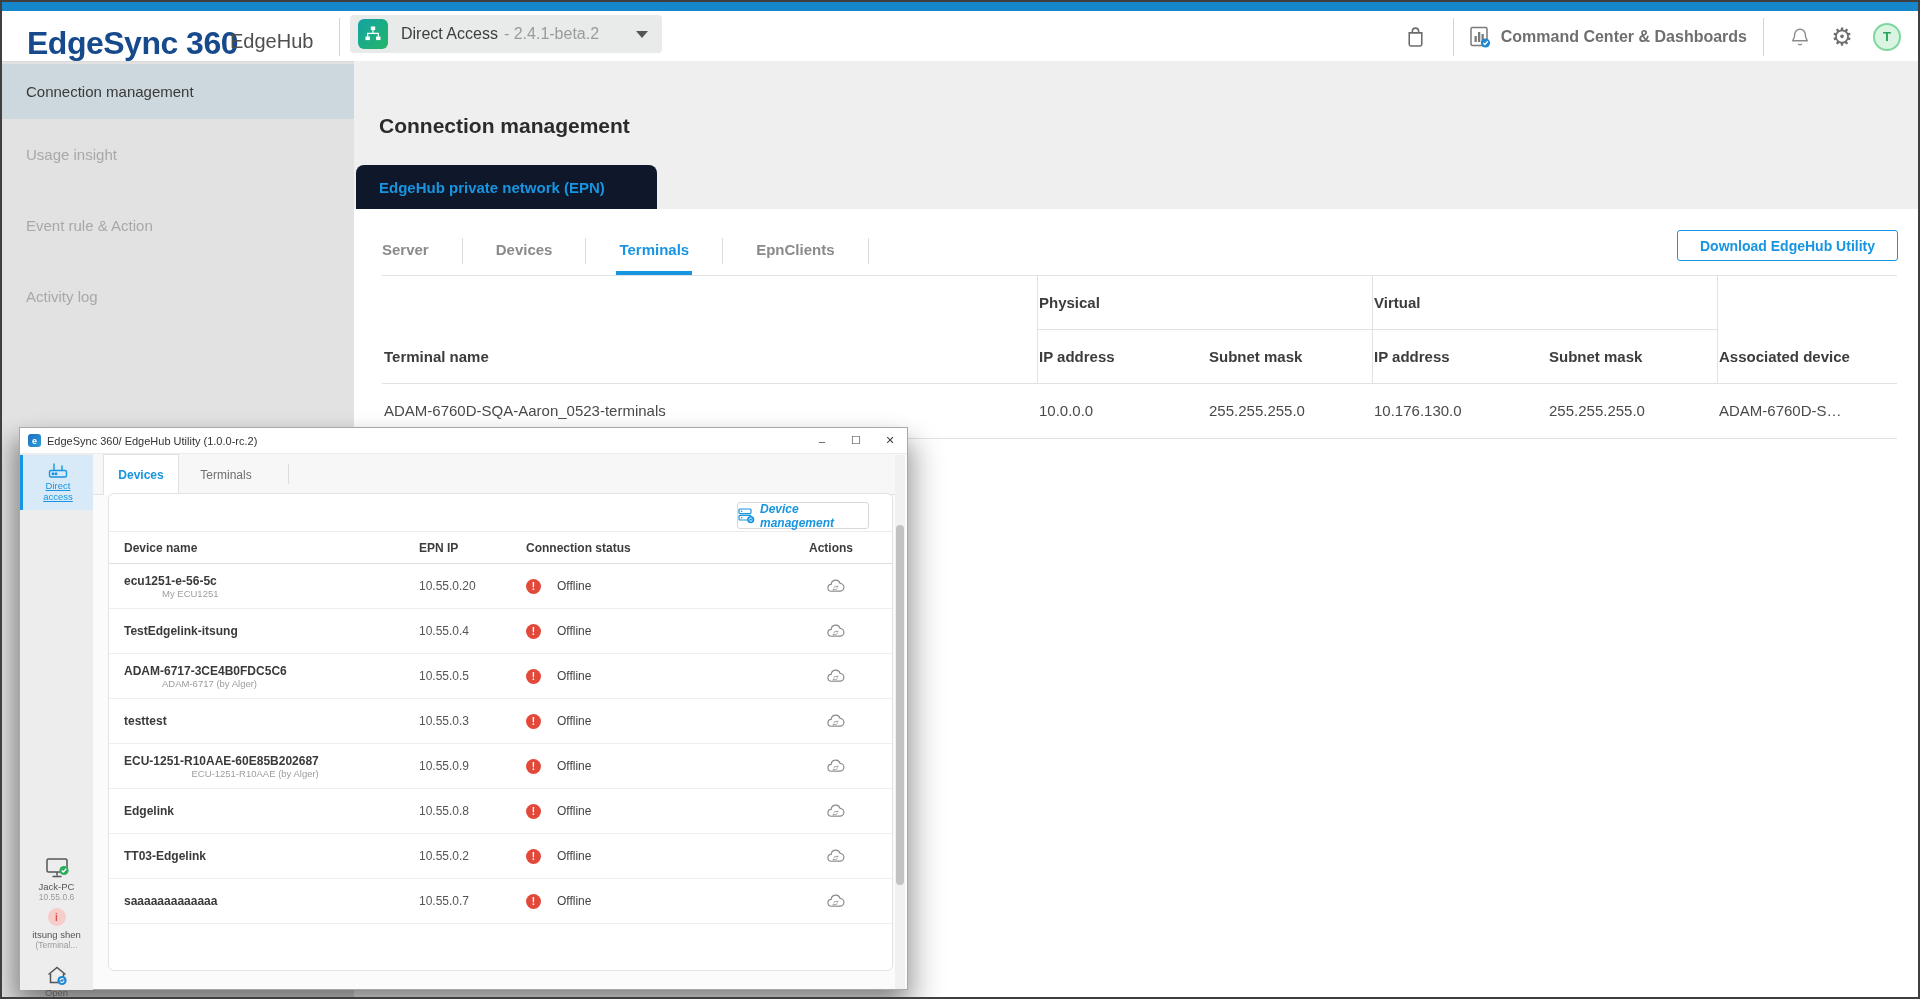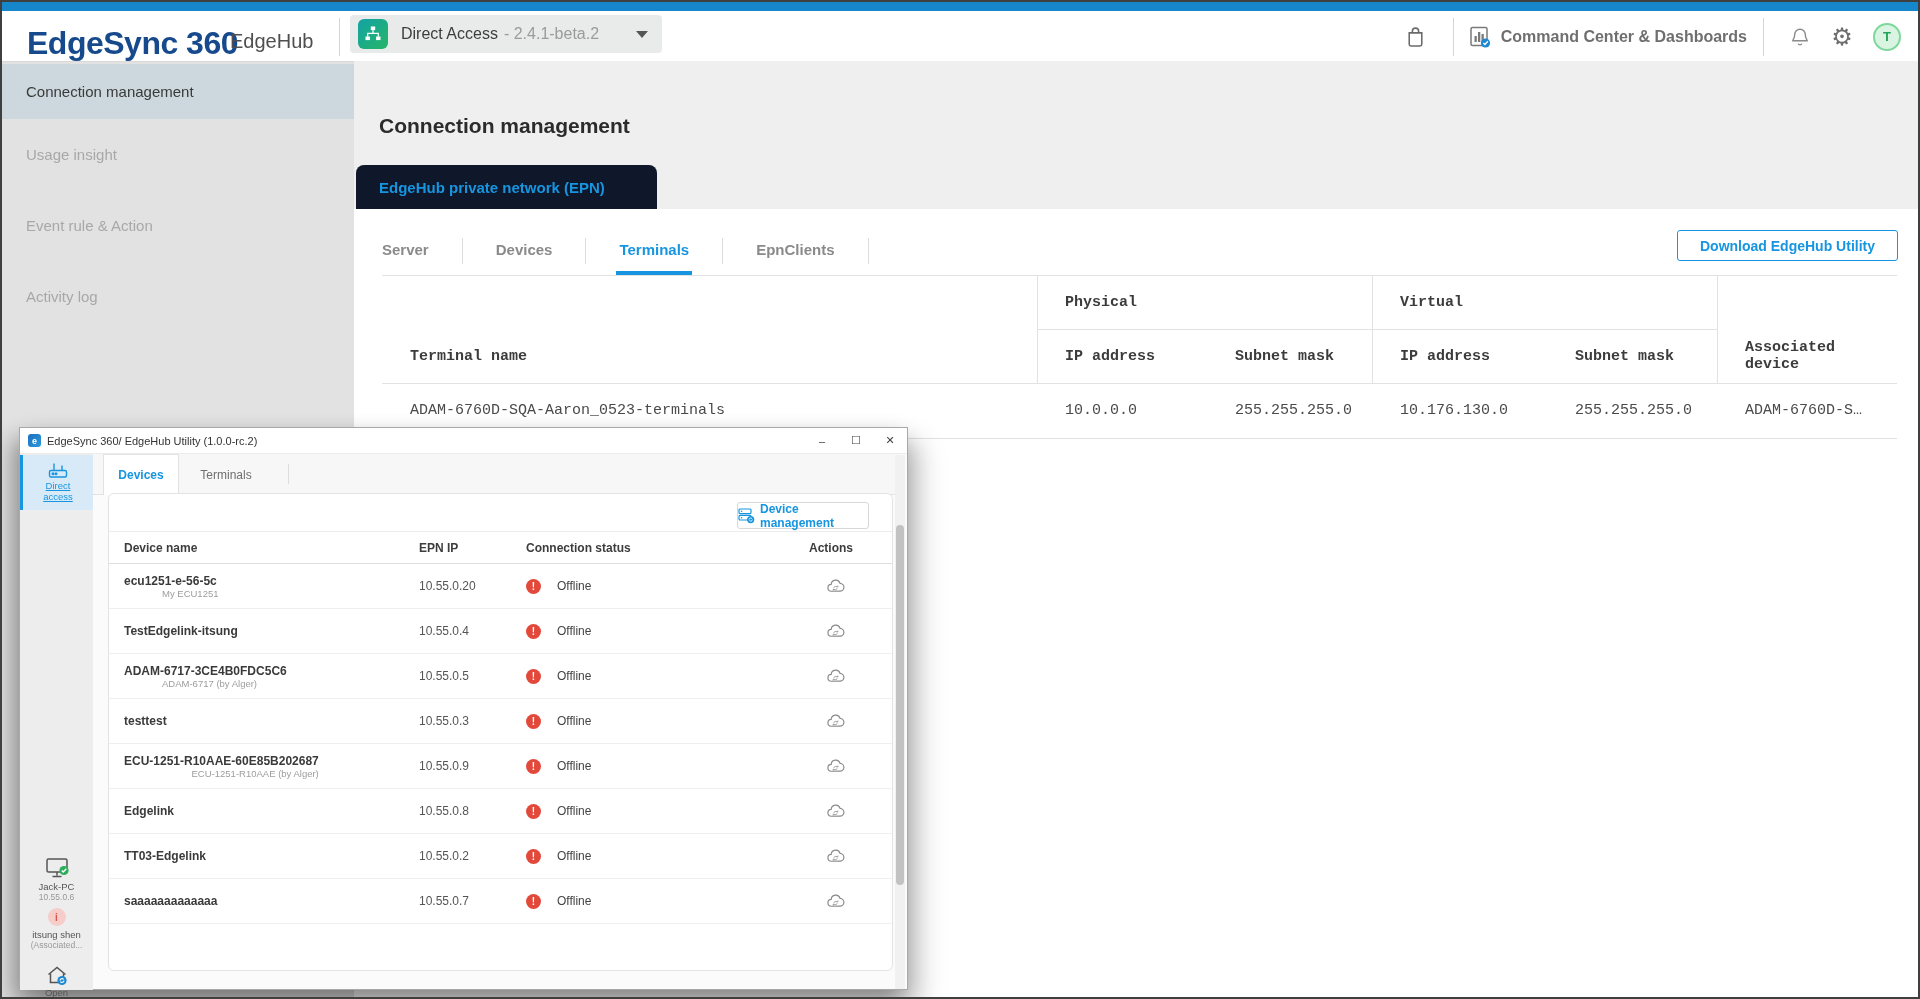--- a/index.html
+++ b/index.html
@@ -52,21 +52,21 @@
             color:#8a8a8a; cursor:pointer; border-bottom:4px solid transparent; }
   .subtab.active { color:#1795e0; border-bottom-color:#1795e0; }
   .subtab-sep { width:1px; height:26px; background:#dcdcdc; margin:11px 30px 0 30px; }
   .download-btn { position:absolute; left:1323px; top:169px; width:221px; height:31px; background:#fff;
                   border:1px solid #1795e0; border-radius:3px; color:#1795e0; font-size:14px;
                   font-weight:bold; display:flex; align-items:center; justify-content:center; cursor:pointer; }
 
   
   .t-line { position:absolute; background:#e2e2e2; }
   .t-cell { position:absolute; font-size:15px; color:#3c3c3c; display:flex; align-items:center;
-            padding-left:28px; height:54px;font-family:Liberation Mono, monospace; }
+            padding-left:2px; height:54px; }
   .t-cell.hdr { font-weight:bold; }
   .t-cell.data { color:#4a4a4a; }
 
   
   .uwin { position:absolute; left:17px; top:425px; width:889px; height:563px; background:#fbfbfb;
           border:1px solid #a8a8a8; z-index:10;
           box-shadow:-8px 12px 22px rgba(0,0,0,.30), 10px 16px 26px rgba(0,0,0,.26); }
   .uw-titlebar { position:absolute; left:0; top:0; width:100%; height:26px; background:#fff;
                  border-bottom:1px solid #ececec; display:flex; align-items:center; }
   .uw-logo { width:13px; height:13px; margin-left:8px; border-radius:3px;
@@ -90,21 +90,21 @@
                  border-bottom:1px solid #e2e2e2; }
   .uw-tab { position:absolute; top:0; height:41px; display:flex; align-items:center;
             justify-content:center; font-size:12px; cursor:pointer; color:#6f6f6f; }
   .uw-tab.active { background:#fff; border:1px solid #e2e2e2; border-bottom:none; color:#1795e0;
                    font-weight:bold; }
   .uw-tab-sep { position:absolute; width:1px; height:20px; background:#ddd; top:10px; }
   .uw-card { position:absolute; left:88px; top:65px; width:785px; height:478px; background:#fff;
              border:1px solid #e3e3e3; border-radius:6px; }
   .dm-btn { position:absolute; left:628px; top:8px; width:132px; height:27px; border:1px solid #d8d8d8;
             border-radius:3px; background:#fff; display:flex; align-items:center; justify-content:center;
-            gap:5px; color:#1795e0; font-size:12px; font-weight:bold; cursor:pointer; }
+            gap:5px; color:#1795e0; font-size:12px; font-weight:bold; cursor:pointer;font-style:italic; }
   .u-hdr-row { position:absolute; left:0; top:37px; width:100%; height:33px;
                border-top:1px solid #ececec; border-bottom:1px solid #dedede; }
   .u-col { position:absolute; top:0; height:100%; display:flex; align-items:center;
            font-size:12px; font-weight:bold; color:#3d3d3d; }
   .u-row { position:absolute; left:0; width:100%; height:45px; border-bottom:1px solid #efefef; }
   .u-name { position:absolute; left:15px; top:50%; transform:translateY(-50%); }
   .u-name .nm { font-size:12px; font-weight:bold; color:#3a3a3a; line-height:14px; }
   .u-name .sub { font-size:9.5px; color:#9d9d9d; line-height:11px;padding-left:38px; }
   .u-ip { position:absolute; left:310px; top:0; height:100%; display:flex; align-items:center;
           font-size:12px; color:#555; }
@@ -269,21 +269,21 @@
             <path d="M17.8 14.5 l1.5 1.5 3-3.3" stroke="#fff" stroke-width="1.3" fill="none"></path>
           </svg>
         </div>
         <div class="l1">Jack-PC</div>
         <div class="l2">10.55.0.6</div>
       </div>
 
       <div class="uw-shortcut" style="top:454px;">
         <div class="uw-ava">i</div>
         <div class="l1">itsung shen</div>
-        <div class="l2">(Associated...</div>
+        <div class="l2">(Terminal...</div>
       </div>
 
       <div class="uw-shortcut" style="top:510px;">
         <div>
           <svg width="24" height="23" viewBox="0 0 24 23" style="margin:0 auto;">
             <path d="M3.5 10.5 L12 3.5 l8.5 7" fill="none" stroke="#555" stroke-width="1.5"></path>
             <path d="M5.5 9.5 V18.5 h13 V9.5" fill="none" stroke="#555" stroke-width="1.5"></path>
             <circle cx="17" cy="16.5" r="4.6" fill="#1e88d2"></circle>
             <path d="M15 16.5 a2 2 0 0 1 3.6-1.1 M19 16.5 a2 2 0 0 1 -3.6 1.1" stroke="#fff" stroke-width="1.1" fill="none"></path>
           </svg>

